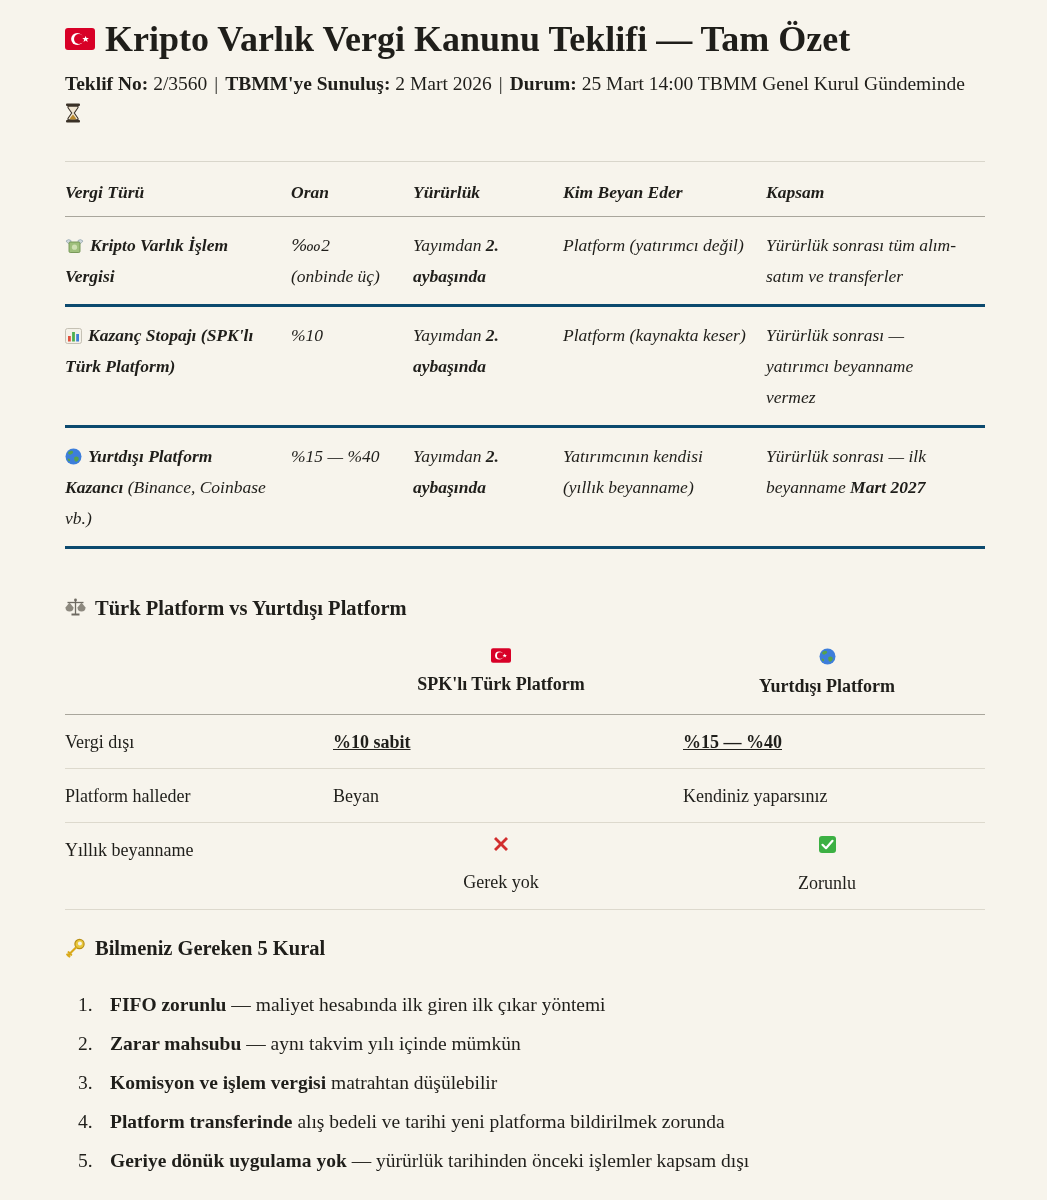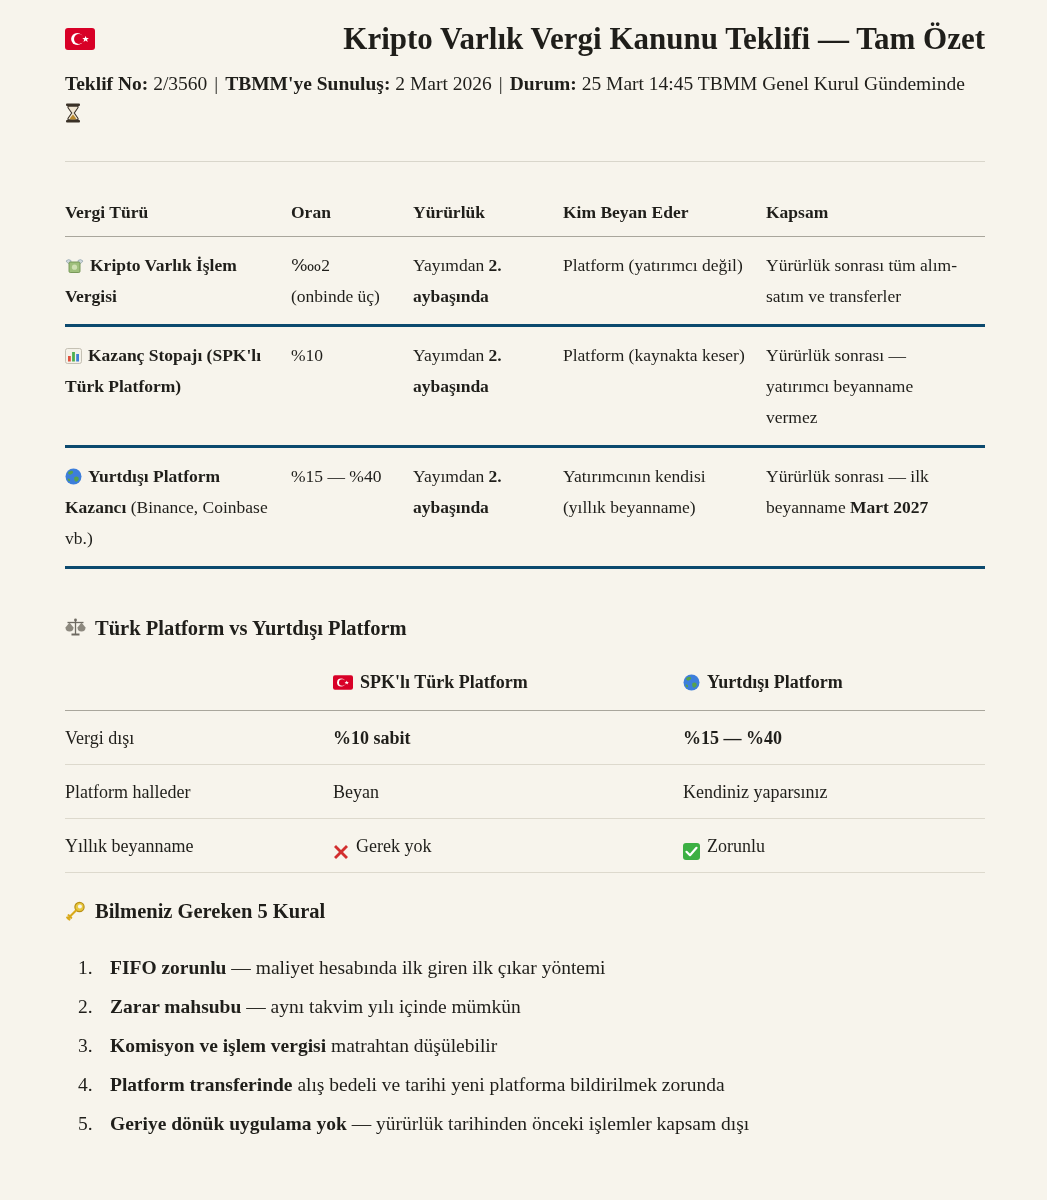--- a/index.html
+++ b/index.html
@@ -9,42 +9,42 @@
     background:#f7f4ec;
     color:#1f1e1a;
     font-family:"Liberation Serif","DejaVu Serif",serif;
     overflow:hidden;
   }
   .content { width:920px; margin:0 auto 0 65px; }
 
   
   .doc-title {
     margin-top:22px;
-    font-size:31px; font-weight:700; line-height:34px;
-    display:flex; align-items:center; gap:10px;justify-content:space-between;
+    font-size:36px; font-weight:700; line-height:34px;
+    display:flex; align-items:center; gap:10px;
   }
   .doc-meta {
     margin-top:12px;
     font-size:19.5px; line-height:31px;
   }
   .doc-meta b { font-weight:700; }
   .meta-sep { margin:0 7px; color:#1f1e1a; }
   .divider {
     border:none; border-top:1.5px solid #d9d6cb;
     margin-top:31px;
   }
 
   
   .icn { display:inline-flex; vertical-align:-3px; flex:0 0 auto; }
   .icn svg { display:block; }
 
   
   table.tax {
-    margin-top:40px;
-    width:920px; border-collapse:collapse; table-layout:fixed;
+    margin-top:20px;
+    width:920px; border-collapse:collapse; table-layout:fixed;font-style:italic;
   }
   table.tax col.c1{width:226px} table.tax col.c2{width:122px}
   table.tax col.c3{width:150px} table.tax col.c4{width:203px}
   table.tax col.c5{width:219px}
   table.tax th {
     text-align:left; vertical-align:bottom;
     font-size:17.5px; font-weight:700;
     padding:0 16px 13px 0;
     border-bottom:1.5px solid #a9a69c;
   }
@@ -62,29 +62,29 @@
     font-size:20.5px; font-weight:700; line-height:28px;
     display:flex; align-items:center; gap:9px;
   }
   .comp {
     margin-top:26px; width:920px;
     font-size:18px;
   }
   .comp-row {
     display:grid; grid-template-columns:268px 350px 302px;
   }
-  .comp-row > div { padding:13px 14px 12px 0; line-height:28px; }
+  .comp-row > div { padding:13px 14px 12px 0; line-height:28px;flex-direction:column; }
   .comp-head > div {
     font-weight:700; padding-top:0; padding-bottom:14px;
     display:flex; align-items:center; gap:7px;
   }
   .comp-head { border-bottom:1.5px solid #a9a69c; }
   .comp-body { border-bottom:1px solid #ddd9cd; }
-  .comp-bold { font-weight:700; }
-  .comp-cell-flex { display:flex; align-items:flex-end; gap:7px; }
+  .comp-bold { font-weight:700;text-decoration:underline; }
+  .comp-cell-flex { display:flex; align-items:center; gap:16px; }
 
   
   .rules-list { margin-top:27px; }
   .rule-item {
     display:flex; font-size:19.5px; line-height:31px;
     margin-bottom:8px;
   }
   .rule-num { width:32px; flex:0 0 auto; margin-left:13px; }
   .rule-text b { font-weight:700;text-align:right; }
 </style>
@@ -102,21 +102,21 @@
         <polygon fill="#ffffff" points="20.6,7.9 21.5,10.1 23.9,10.1 22,11.6 22.7,13.9 20.6,12.5 18.5,13.9 19.2,11.6 17.3,10.1 19.7,10.1"></polygon>
       </svg>
     </span>
     <span>Kripto Varlık Vergi Kanunu Teklifi — Tam Özet</span>
   </h1>
 
   <p class="doc-meta">
     <b>Teklif No:</b>
     <span>2/3560</span><span class="meta-sep">|</span><b>TBMM'ye Sunuluş:</b>
     <span>2 Mart 2026</span><span class="meta-sep">|</span><b>Durum:</b>
-    <span>25 Mart 14:45 TBMM Genel Kurul Gündeminde</span>
+    <span>25 Mart 14:00 TBMM Genel Kurul Gündeminde</span>
     <span class="icn" style="vertical-align:-2px">
       <svg width="16" height="20" viewBox="0 0 16 20">
         <rect x="1" y="0.5" width="14" height="2.4" rx="1" fill="#3a3127"></rect>
         <rect x="1" y="17.1" width="14" height="2.4" rx="1" fill="#3a3127"></rect>
         <path d="M3 3.2 h10 v1.5 L9.3 10 13 15.3 v1.5 H3 v-1.5 L6.7 10 3 4.7 Z" fill="#efe5d2" stroke="#3a3127" stroke-width="1.1"></path>
         <path d="M5.4 14.8 L8 11.6 l2.6 3.2 c.8 1 .3 1.6-.6 1.6 H6 c-.9 0-1.4-.6-.6-1.6Z" fill="#b98a2f"></path>
       </svg>
     </span>
   </p>
 

